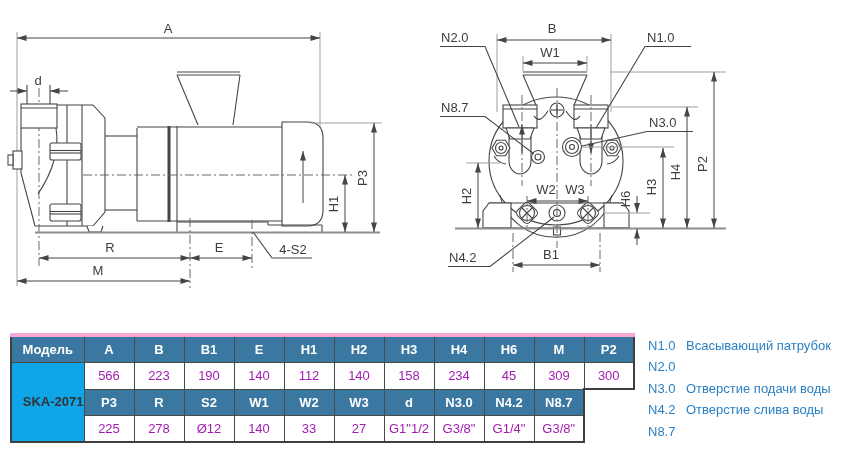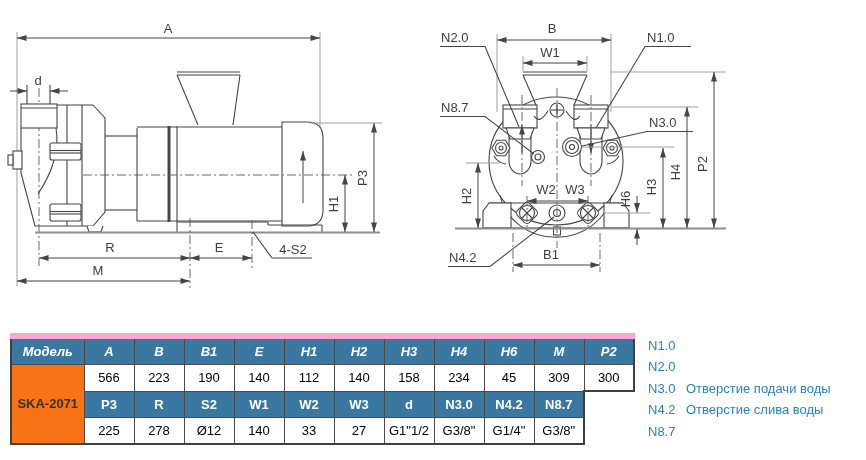--- a/index.html
+++ b/index.html
@@ -9,25 +9,25 @@
   svg .o{stroke:#454545;stroke-width:1.1;fill:none;}
   svg .of{stroke:#454545;stroke-width:1.1;fill:#ffffff;}
   svg .d{stroke:#454545;stroke-width:1;fill:none;}
   svg .e{stroke:#9f9f9f;stroke-width:1;fill:none;}
   svg .c{stroke:#5a5a5a;stroke-width:0.9;fill:none;stroke-dasharray:9 3 2 3;}
   svg .g{stroke:#8d8d8d;stroke-width:2.2;fill:none;}
   svg .thick{stroke:#454545;stroke-width:3;fill:none;}
 
   #spec-table{position:absolute;left:10px;top:333px;border-collapse:collapse;table-layout:fixed;}
   #spec-table td,#spec-table th{border:1px solid #4a4a4a;text-align:center;vertical-align:middle;
-     font-size:13px;height:25px;padding:0;color:#000000;overflow:hidden;white-space:nowrap;}
+     font-size:13px;height:25px;padding:0;color:#a21caf;overflow:hidden;white-space:nowrap;}
   #spec-table th{background:#3a78a1;color:#ffffff;font-weight:bold;}
-  #spec-table td.model{font-weight:bold;color:#333;background:#f97316;}
+  #spec-table td.model{font-weight:bold;color:#333;background:#0ea5e9;text-align:right;}
   #spec-table .empty{border:none;background:#fff;}
-  #spec-table .bt{border-top:6px solid #f9a8d4;font-style:italic;}
+  #spec-table .bt{border-top:4px solid #f9a8d4;}
   #spec-table .bl{border-left:2px solid #3f3f3f;}
   #spec-table .br{border-right:2px solid #3f3f3f;}
   #spec-table .bb{border-bottom:2px solid #3f3f3f;}
 
   #legend{position:absolute;left:648px;top:335px;width:216px;color:#2b80c4;font-size:13px;}
   #legend .lg-row{display:flex;line-height:21.4px;}
   #legend .lg-code{width:38px;flex:none;}
   #legend .lg-label{flex:1;}
 </style>
 </head>
@@ -309,20 +309,21 @@
     <td class="bb br">G3/8"</td>
     <td class="empty"></td>
   </tr>
 </tbody>
     </table>
 
 
 <div id="legend">
   <div class="lg-row">
     <span class="lg-code">N1.0</span>
+    <span class="lg-label">Всасывающий патрубок</span>
   </div>
   <div class="lg-row">
     <span class="lg-code">N2.0</span>
   </div>
   <div class="lg-row">
     <span class="lg-code">N3.0</span>
     <span class="lg-label">Отверстие подачи воды</span>
   </div>
   <div class="lg-row">
     <span class="lg-code">N4.2</span>

